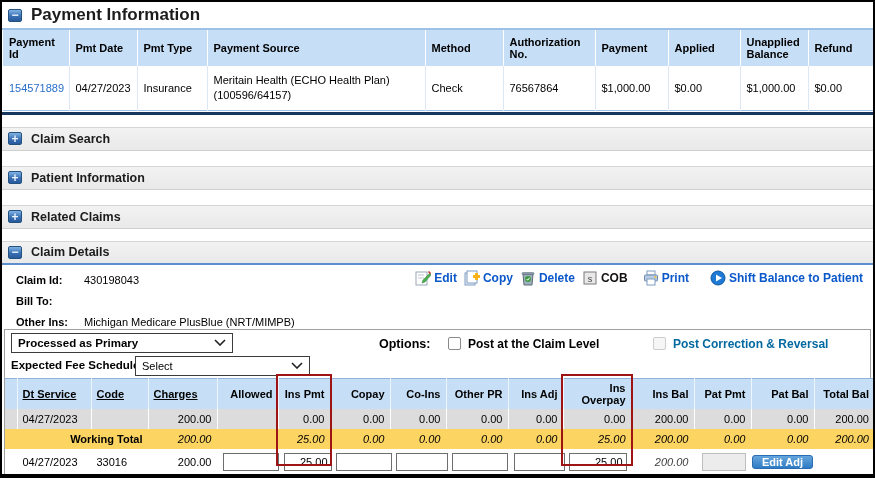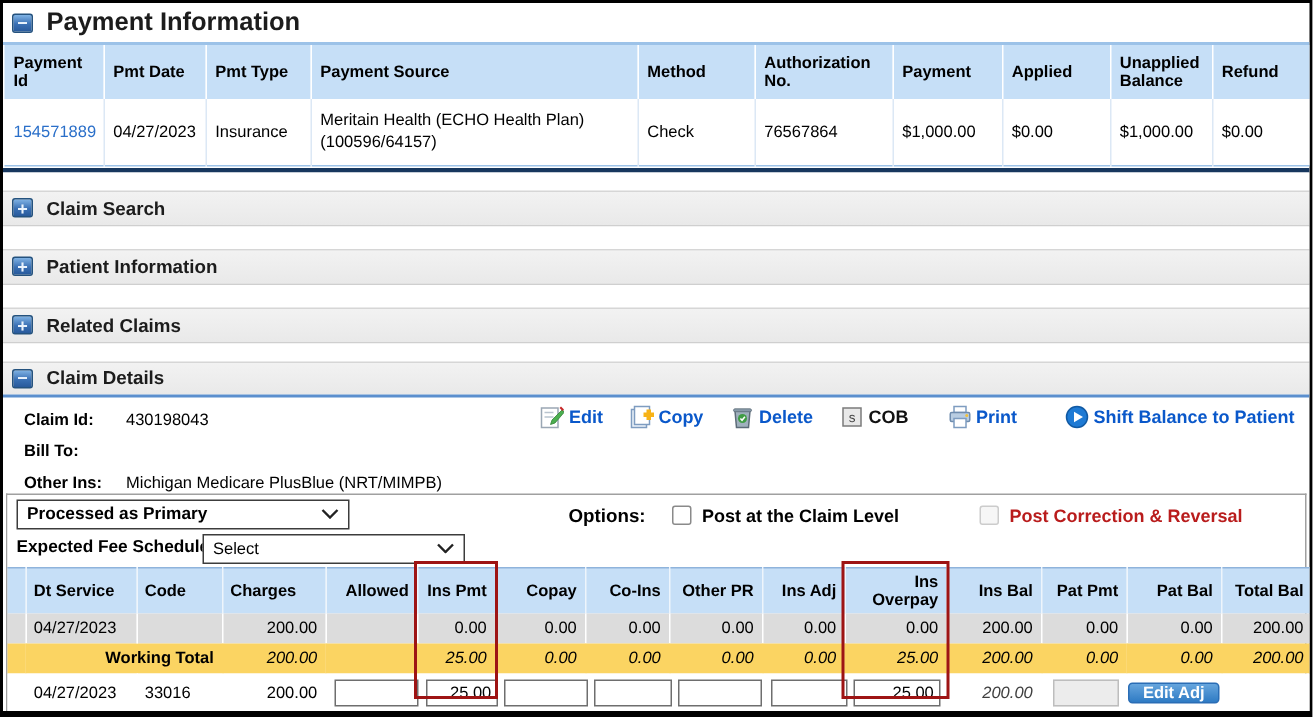--- a/index.html
+++ b/index.html
@@ -39,49 +39,49 @@
     border-right:1px solid #dce8f5; font-size:11px;
   }
   .pay-table th.num, .pay-table td.num { }
   .navy-sep { height:3px; background:#17375e; margin-top:1px; }
   .link { color:#2a6fc9; cursor:pointer; }
   
   .claim-info { position:relative; height:64px; padding-top:5px; }
   .info-row { display:flex; height:21px; align-items:center; padding-left:14px; }
   .info-label { font-weight:bold; width:54px; flex:0 0 auto; }
   .info-value { padding-left:14px; }
-  .actions { position:absolute; right:10px; top:5px; display:flex; align-items:center; gap:18px; }
+  .actions { position:absolute; right:10px; top:5px; display:flex; align-items:center; gap:7px; }
   .act { display:flex; align-items:center; gap:3px; cursor:pointer; }
   .act-label { color:#0a58ca; font-weight:bold; font-size:12px; }
   .act-label.dark { color:#111; }
   .act.shift { margin-left:14px; }
   .icon16 { width:16px; height:16px; display:block; }
   
   .sub-panel { position:relative; margin:0 2px; border:1px solid #a0a0a0; border-bottom:none; }
   .controls { position:relative; height:48px; background:#fff; }
   .fake-select {
     position:absolute; background:#fff; border:1px solid #3c3c3c;
     display:flex; align-items:center; justify-content:space-between;
     padding:0 6px; height:20px; cursor:pointer;
   }
   .fs-text { font-weight:bold; font-size:11.5px; }
   .fee-label { position:absolute; left:6px; top:29px; font-weight:bold; font-size:11.5px; }
   .opt-label { position:absolute; left:374px; top:7px; font-weight:bold; font-size:12.5px; }
   .chk { width:13px; height:13px; border:1px solid #8a8a8a; background:#fff; border-radius:2px; }
   .chk.disabled { border-color:#cccccc; background:#f6f6f6; }
   .chk-row { position:absolute; top:7px; display:flex; align-items:center; gap:7px; }
   .chk-label { font-weight:bold; font-size:12px; }
-  .chk-label.disabled { color:#b91c1c; }
+  .chk-label.disabled { color:#0369a1; }
   
   .det-table { width:869px; border-top:1px solid #8fb4dc; }
   .det-table th {
     background:#c6dff7; font-weight:bold; padding:3px 5px; height:21px;
     border-right:1px solid #eef5fc; text-align:right; font-size:11px;
   }
-  .det-table th.l { text-align:left; }
+  .det-table th.l { text-align:left;text-decoration:underline; }
   .det-table td { padding:2px 5px; text-align:right; border-right:1px solid #fff; font-size:11px; }
   .row-paid td { background:#dcdcdc; height:20px; }
   .row-work td { background:#fbd462; height:20px; font-style:italic; border-right:1px solid #fbd462; }
   .row-work td.wt-label { font-style:normal; font-weight:bold; }
   .row-edit td { background:#fff; height:26px; }
   .cell-in {
     width:56px; height:18px; border:1px solid #6e6e6e; text-align:right;
     font-size:11px; font-family:"Liberation Sans",sans-serif; padding:0 3px; background:#fff;
   }
   .cell-in.disabled { background:#ececec; border-color:#bdbdbd; width:44px; }

